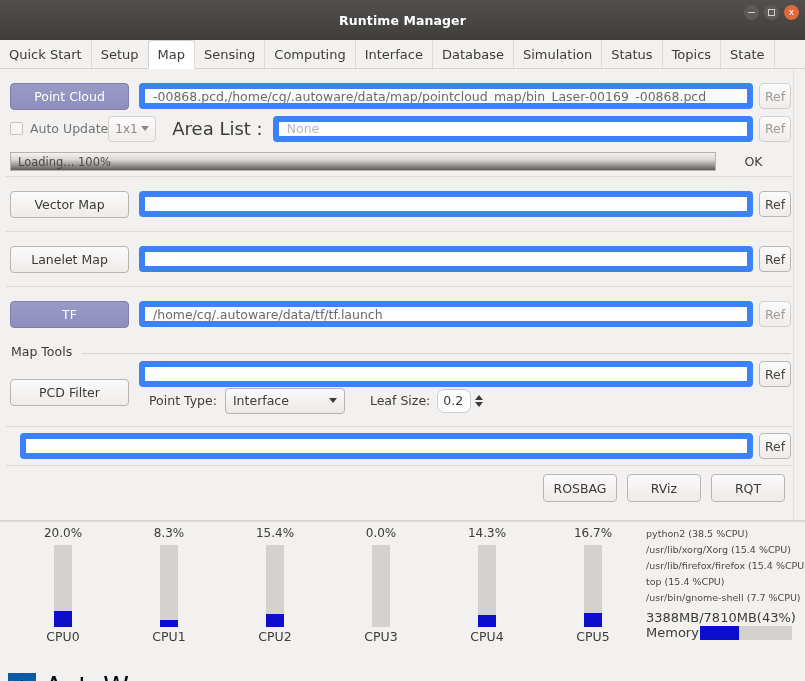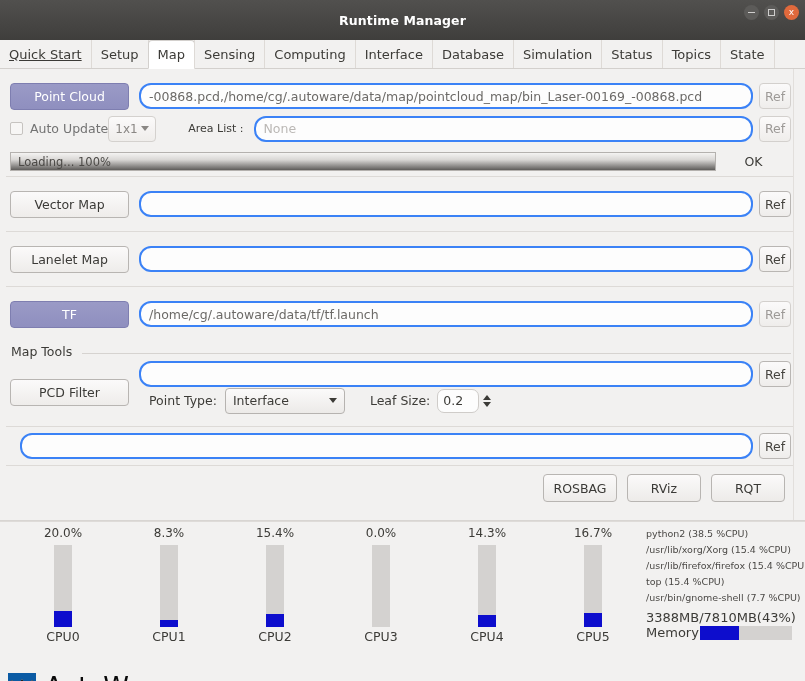--- a/index.html
+++ b/index.html
@@ -47,21 +47,21 @@
   .tab {
     height: 28px; padding: 0 9px;
     display: flex; align-items: center;
     font-size: 13px; color: #3c3b37;
     border-left: 1px solid #dedad6;
     border-right: 1px solid #dedad6;
     background: transparent;
     margin-right: -1px;
     white-space: nowrap;
   }
-  .tab:first-child { border-left: none; text-decoration: underline; }
+  .tab:first-child { border-left: none; }
   .tab.active {
     background: #ffffff;
     border: 1px solid #d3d0cd;
     border-bottom: 1px solid #ffffff;
     border-top-left-radius: 4px; border-top-right-radius: 4px;
     margin-bottom: -1px;
     height: 29px;
   }
 
   
@@ -93,21 +93,21 @@
     color: #3b3a37;
     flex: none;
   }
   .big-btn.lav {
     background: linear-gradient(to bottom,#9a9ac6 0%, #8f8fbf 100%);
     border: 1px solid #7e7eb0;
     color: #ffffff;
   }
   .txtfield {
     flex: 1; height: 26px;
-    border: 2px solid #3b82f6; border-radius: 12px;
+    border: 6px solid #3b82f6; border-radius: 4px;
     background: #fdfdfd;
     display: flex; align-items: center;
     padding: 0 8px;
     font-size: 12.5px; color: #6c6a67;
     overflow: hidden; white-space: nowrap;
     margin-left: 10px;
   }
   .txtfield.empty { color: #bbb8b5; }
   .ref-btn {
     width: 32px; height: 26px; margin-left: 6px;
@@ -130,21 +130,21 @@
     border: 1px solid #d4d1ce; border-radius: 4px;
     background: linear-gradient(to bottom,#fbfafa 0%, #efedeb 100%);
     display: flex; align-items: center; justify-content: space-between;
     padding: 0 6px; font-size: 12px; color: #8a8784; flex: none;
   }
   .caret {
     width:0;height:0;border-left:4px solid transparent;border-right:4px solid transparent;
     border-top:5px solid #8a8784;
   }
   .caret.dark { border-top-color:#3c3b37; }
-  .area-label { margin-left: 32px; font-size: 11px; color: #3c3b37; flex: none; }
+  .area-label { margin-left: 16px; font-size: 18px; color: #3c3b37; flex: none; }
 
   
   .progress-wrap { display: flex; align-items: center; padding: 0 14px 0 10px; }
   .progress {
     flex: 1; height: 19px;
     background: linear-gradient(to bottom,#f4f3f2 0%, #d9d7d5 40%, #6f6d6b 92%, #5e5c5a 100%);
     border: 1px solid #b4b1ae;
     display: flex; align-items: center;
     padding-left: 7px;
     font-size: 11.5px; color: #4b4946;
@@ -170,21 +170,21 @@
 
   .combo {
     width: 120px; height: 26px; margin-left: 8px;
     border: 1px solid #b6b3b0; border-radius: 4px;
     background: linear-gradient(to bottom,#fbfafa 0%, #eceae8 100%);
     display: flex; align-items: center; justify-content: space-between;
     padding: 0 7px; font-size: 12.5px; color: #3c3b37; flex: none;
   }
   .small-label { font-size: 12.5px; color: #3c3b37; flex: none; }
   .numbox {
-    width: 42px; height: 24px; margin-left: 7px;
+    width: 34px; height: 24px; margin-left: 7px;
     border: 1px solid #cfccc9; border-radius: 7px; background: #fdfdfd;
     display: flex; align-items: center; padding: 0 5px;
     font-size: 12.5px; color: #3c3b37; flex: none;
   }
   .spin { margin-left: 4px; display: flex; flex-direction: column; gap: 2px; flex: none; }
   .spin i {
     width: 0; height: 0; display: block;
     border-left: 4px solid transparent; border-right: 4px solid transparent;
   }
   .spin i.up   { border-bottom: 5px solid #3c3b37; }

